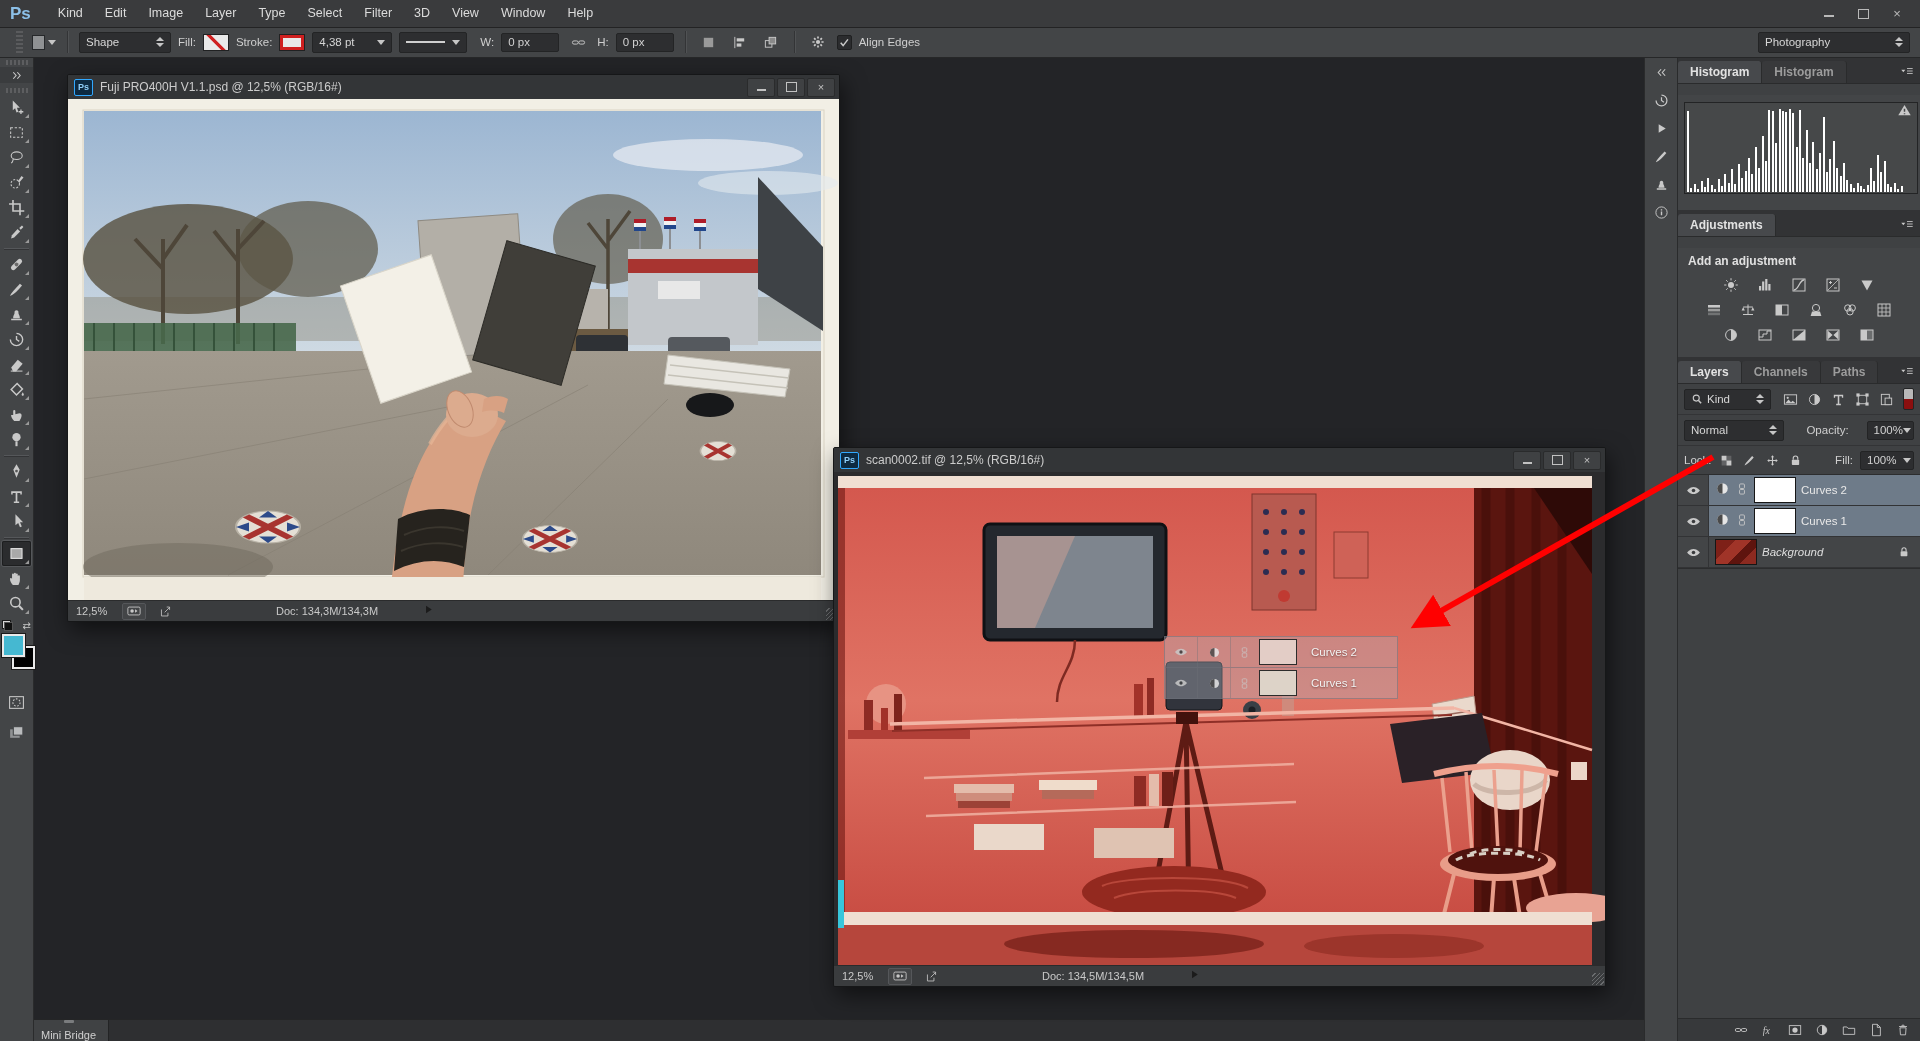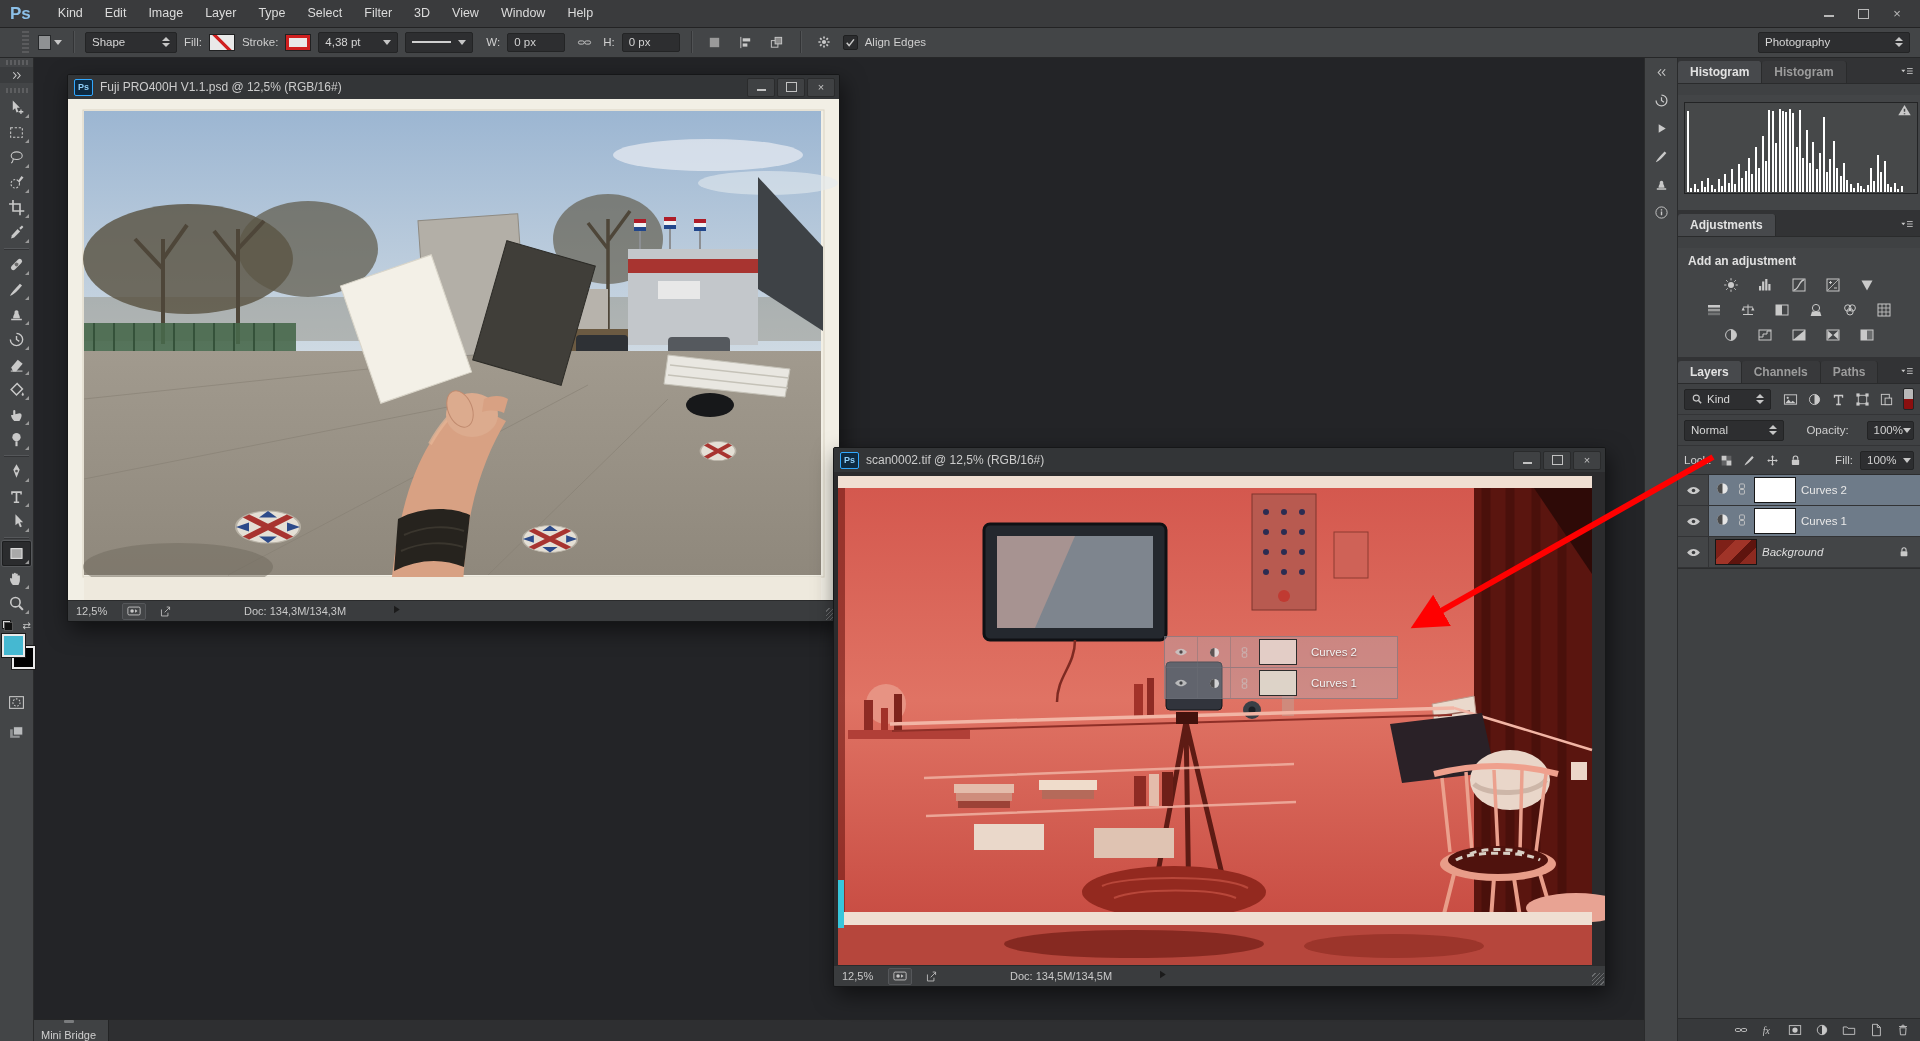--- a/index.html
+++ b/index.html
@@ -9,21 +9,21 @@
   .menubar{position:absolute;top:0;left:0;right:0;height:27px;background:#3a3b3d;border-bottom:1px solid #232324;
            display:flex;align-items:center;z-index:30;}
   .pslogo{color:#8cc0e8;font-weight:bold;font-size:17px;margin:0 16px 0 10px;letter-spacing:0;}
   .menu-item{padding:0 11px;color:#dcdcdc;font-size:12.5px;cursor:default;height:27px;line-height:27px;}
   .winctl{margin-left:auto;display:flex;margin-right:6px;}
   .winbtn{width:34px;height:20px;display:flex;align-items:center;justify-content:center;color:#b9b9b9;font-size:13px;}
   .winbtn .box{width:9px;height:8px;border:1px solid #b9b9b9;}
   .winbtn .dash{width:10px;height:0;border-bottom:2px solid #b9b9b9;margin-top:5px;}
   
   .optionsbar{position:absolute;top:27px;left:0;right:0;height:30px;background:#434547;border-bottom:1px solid #262728;
-              display:flex;align-items:center;z-index:29;gap:7px;padding-left:22px;}
+              display:flex;align-items:center;z-index:29;gap:7px;padding-left:16px;}
   .obgrip{width:7px;height:22px;background:repeating-linear-gradient(to bottom,#5a5b5d 0 2px,transparent 2px 4px);margin-right:2px;}
   .vsep{width:1px;height:22px;background:#333436;box-shadow:1px 0 0 #505254;margin:0 4px;}
   .dd{background:#2d2e30;border:1px solid #232425;border-radius:2px;height:19px;display:inline-flex;align-items:center;
       gap:7px;padding:0 6px;color:#d6d6d6;font-size:11.5px;cursor:default;}
   .numfield{background:#2d2e30;border:1px solid #232425;border-radius:2px;height:17px;min-width:44px;display:inline-flex;
             align-items:center;padding:0 6px;color:#d2d2d2;font-size:11.5px;}
   .lbl{color:#cfcfcf;font-size:11.5px;}
   .swatch-fill{width:24px;height:15px;border:1px solid #202122;background:#e9e9e9 linear-gradient(45deg,transparent 43%,#cf2020 45%,#cf2020 55%,transparent 57%);}
   .swatch-stroke{width:24px;height:15px;border:1px solid #202122;background:#e9e9e9;box-shadow:inset 0 0 0 3px #cf1f1f;}
   .stroke-style{width:54px;}
@@ -67,21 +67,21 @@
   .dtitle .ttl{color:#cccccc;font-size:12px;white-space:nowrap;overflow:hidden;}
   .dbtns{margin-left:auto;display:flex;gap:2px;}
   .dbtn{width:26px;height:17px;background:#3f4143;border:1px solid #2a2b2c;display:flex;align-items:center;justify-content:center;
         color:#c2c2c2;font-size:11px;border-radius:2px;}
   .dcontent{position:absolute;left:0;right:0;top:24px;bottom:20px;background:#2d2e30;overflow:hidden;}
   .dcontent svg.scene{position:absolute;inset:0;width:100%;height:100%;}
   .dstatus{position:absolute;left:0;right:0;bottom:0;height:20px;background:#3a3c3e;border-top:1px solid #2a2b2c;
            display:flex;align-items:center;gap:8px;padding:0 8px;border-radius:0 0 2px 2px;}
   .dstatus .zoomfld{color:#c9c9c9;font-size:11px;min-width:38px;}
   .dstatus .sticon{width:22px;height:15px;border:1px solid #55575a;border-radius:2px;display:flex;align-items:center;justify-content:center;background:#434547;}
-  .dstatus .docsize{color:#c9c9c9;font-size:11px;margin-left:60px;}
+  .dstatus .docsize{color:#c9c9c9;font-size:11px;margin-left:92px;}
   .dstatus .poparrow{margin-left:36px;}
   .dgrip{position:absolute;right:1px;bottom:1px;width:12px;height:12px;
          background:repeating-linear-gradient(135deg,transparent 0 2px,#6a6c6e 2px 3px);z-index:5;}
   
   .ghost{position:absolute;left:330px;top:164px;width:234px;z-index:8;}
   .grow{height:30px;display:flex;align-items:center;background:rgba(175,180,190,.38);border:1px solid rgba(110,112,120,.55);
         border-bottom-width:0;}
   .grow:last-child{border-bottom-width:1px;}
   .gcell{height:100%;display:flex;align-items:center;justify-content:center;border-right:1px solid rgba(110,112,120,.45);}
   .gcell.eye{width:32px;} .gcell.half{width:32px;} .gcell.clip{width:26px;border-right:none;}

